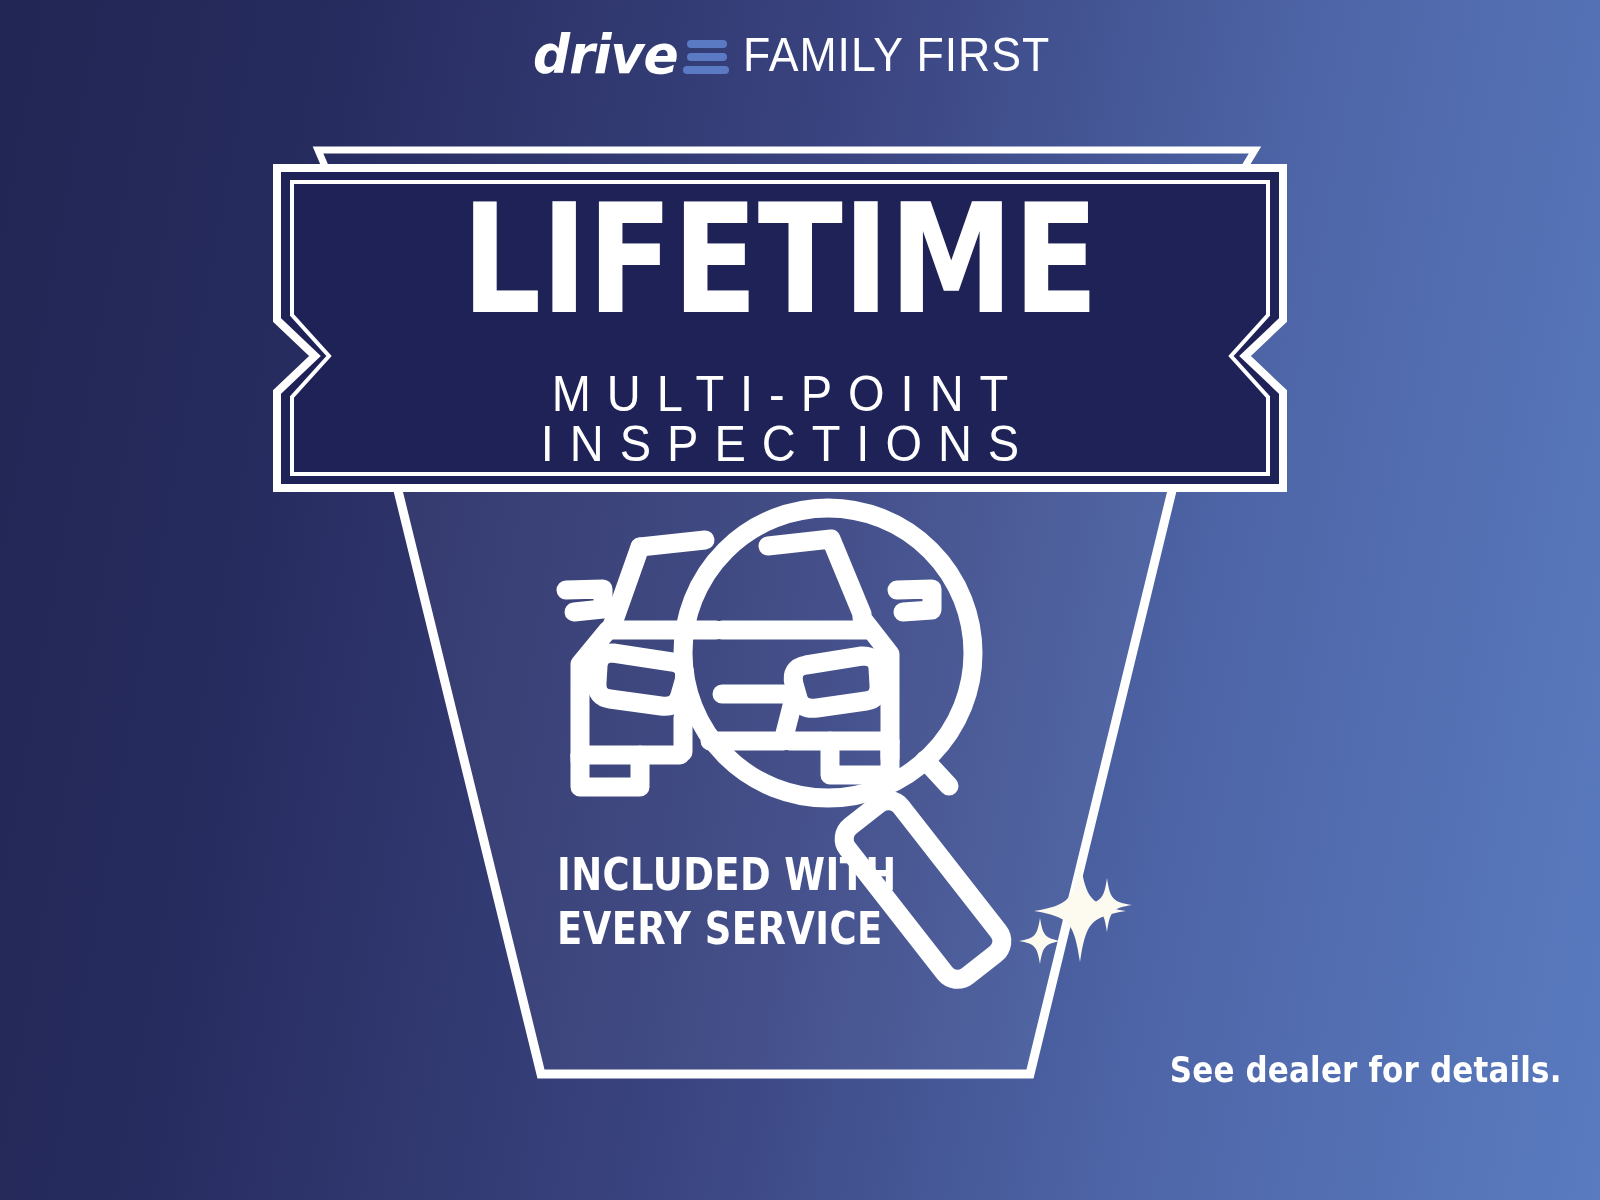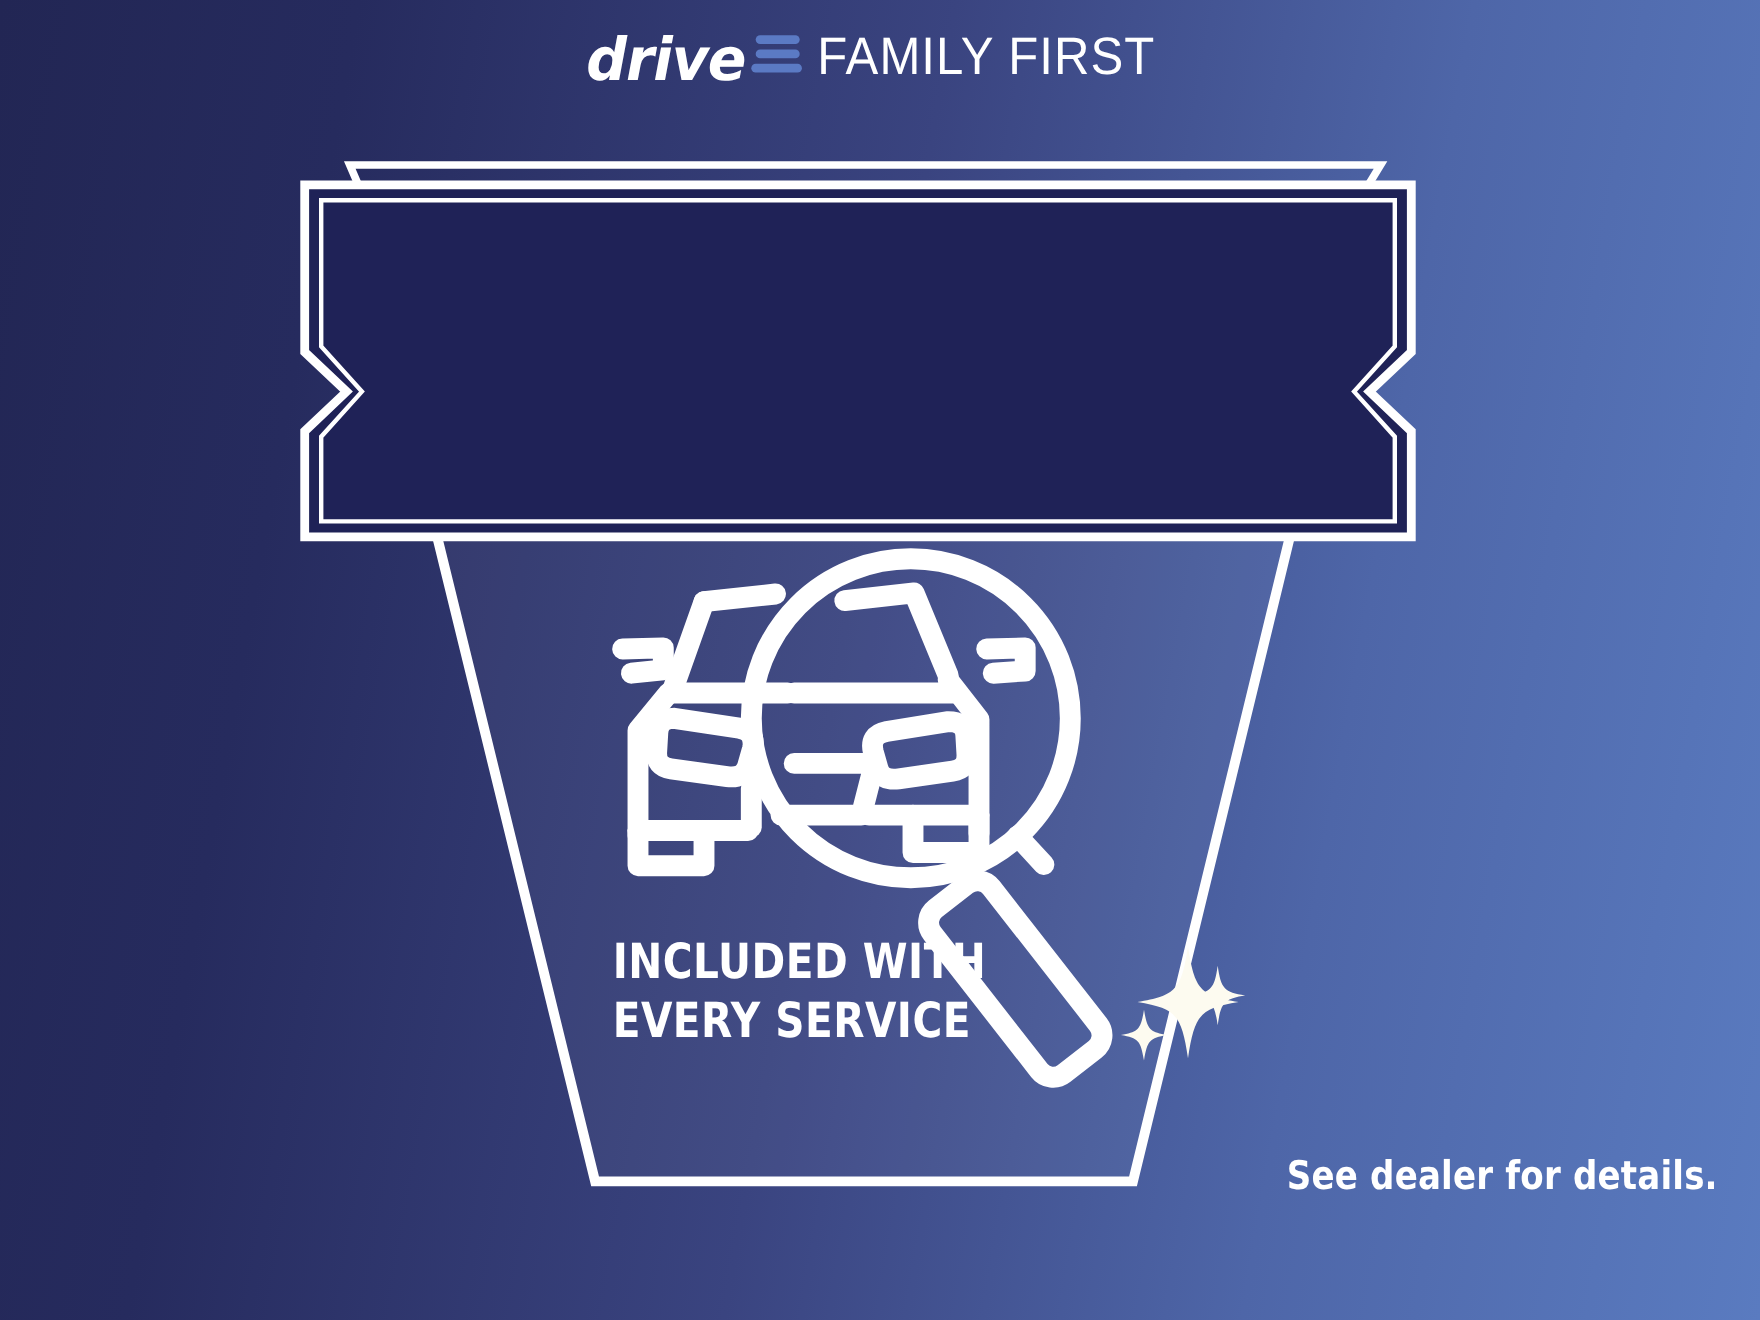--- a/index.html
+++ b/index.html
@@ -16,21 +16,21 @@
     background: linear-gradient(100deg, #222654 0%, #262b5e 18%, #3a4480 48%, #4e66a8 74%, #5a7bc0 100%);
   }
 
   
   .logo-bar {
     position: absolute;
     top: 28px;
     left: 0;
     width: 1600px;
     display: flex;
-    align-items: flex-start;
+    align-items: center;
     justify-content: center;
     gap: 0px;
   }
   .logo-drive {
     font-family: "DejaVu Sans", sans-serif;
     font-weight: 700;
     font-style: italic;
     font-size: 54px;
     color: #ffffff;
     letter-spacing: -1px;
@@ -249,19 +249,23 @@
   <div class="logo-bar">
     <span class="logo-drive">drive</span>
     <span class="logo-bars">
       <i class="b1"></i>
       <i class="b2"></i>
       <i class="b3"></i>
     </span>
     <span class="logo-family">FAMILY FIRST</span>
   </div>
 
+  <div class="ribbon-text-wrap">
+    <div class="ribbon-headline">LIFETIME</div>
+    <div class="ribbon-sub">MULTI-POINT INSPECTIONS</div>
+  </div>
 
   <div class="included"><span>INCLUDED WITH</span>
 <span>EVERY SERVICE</span></div>
 
   <div class="disclaimer">See dealer for details.</div>
 
 </div>
 
 </body></html>

